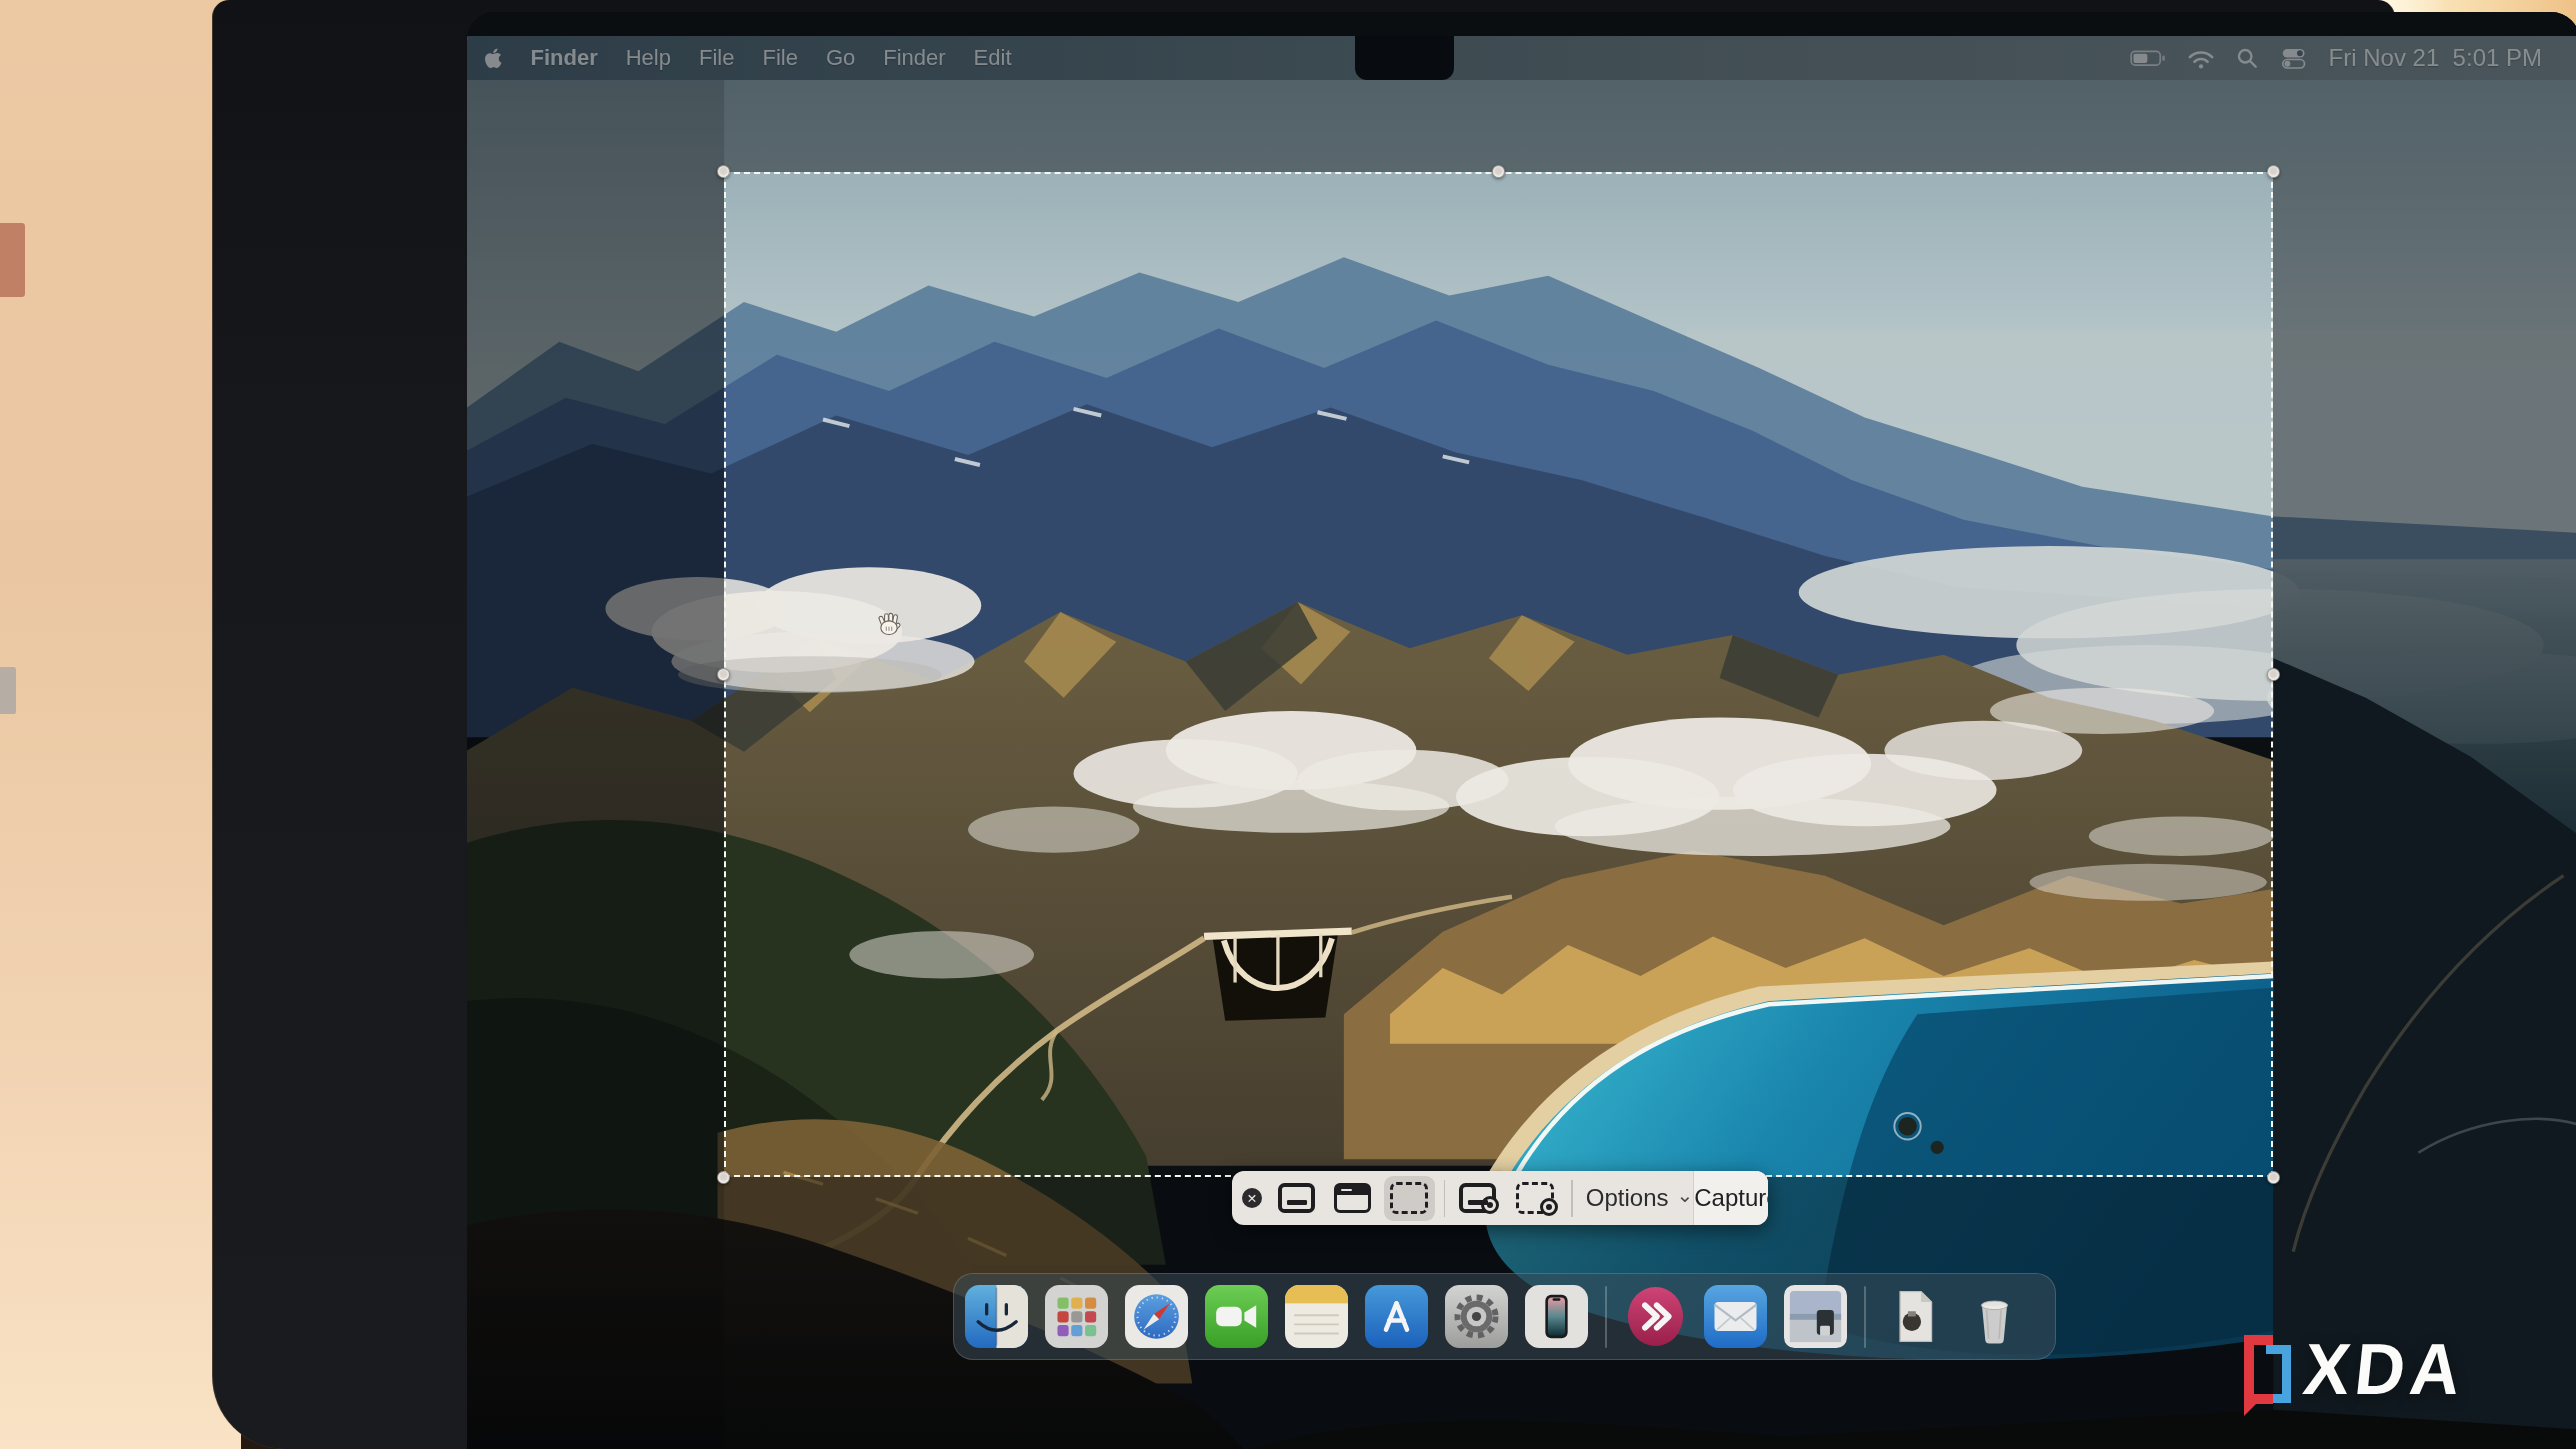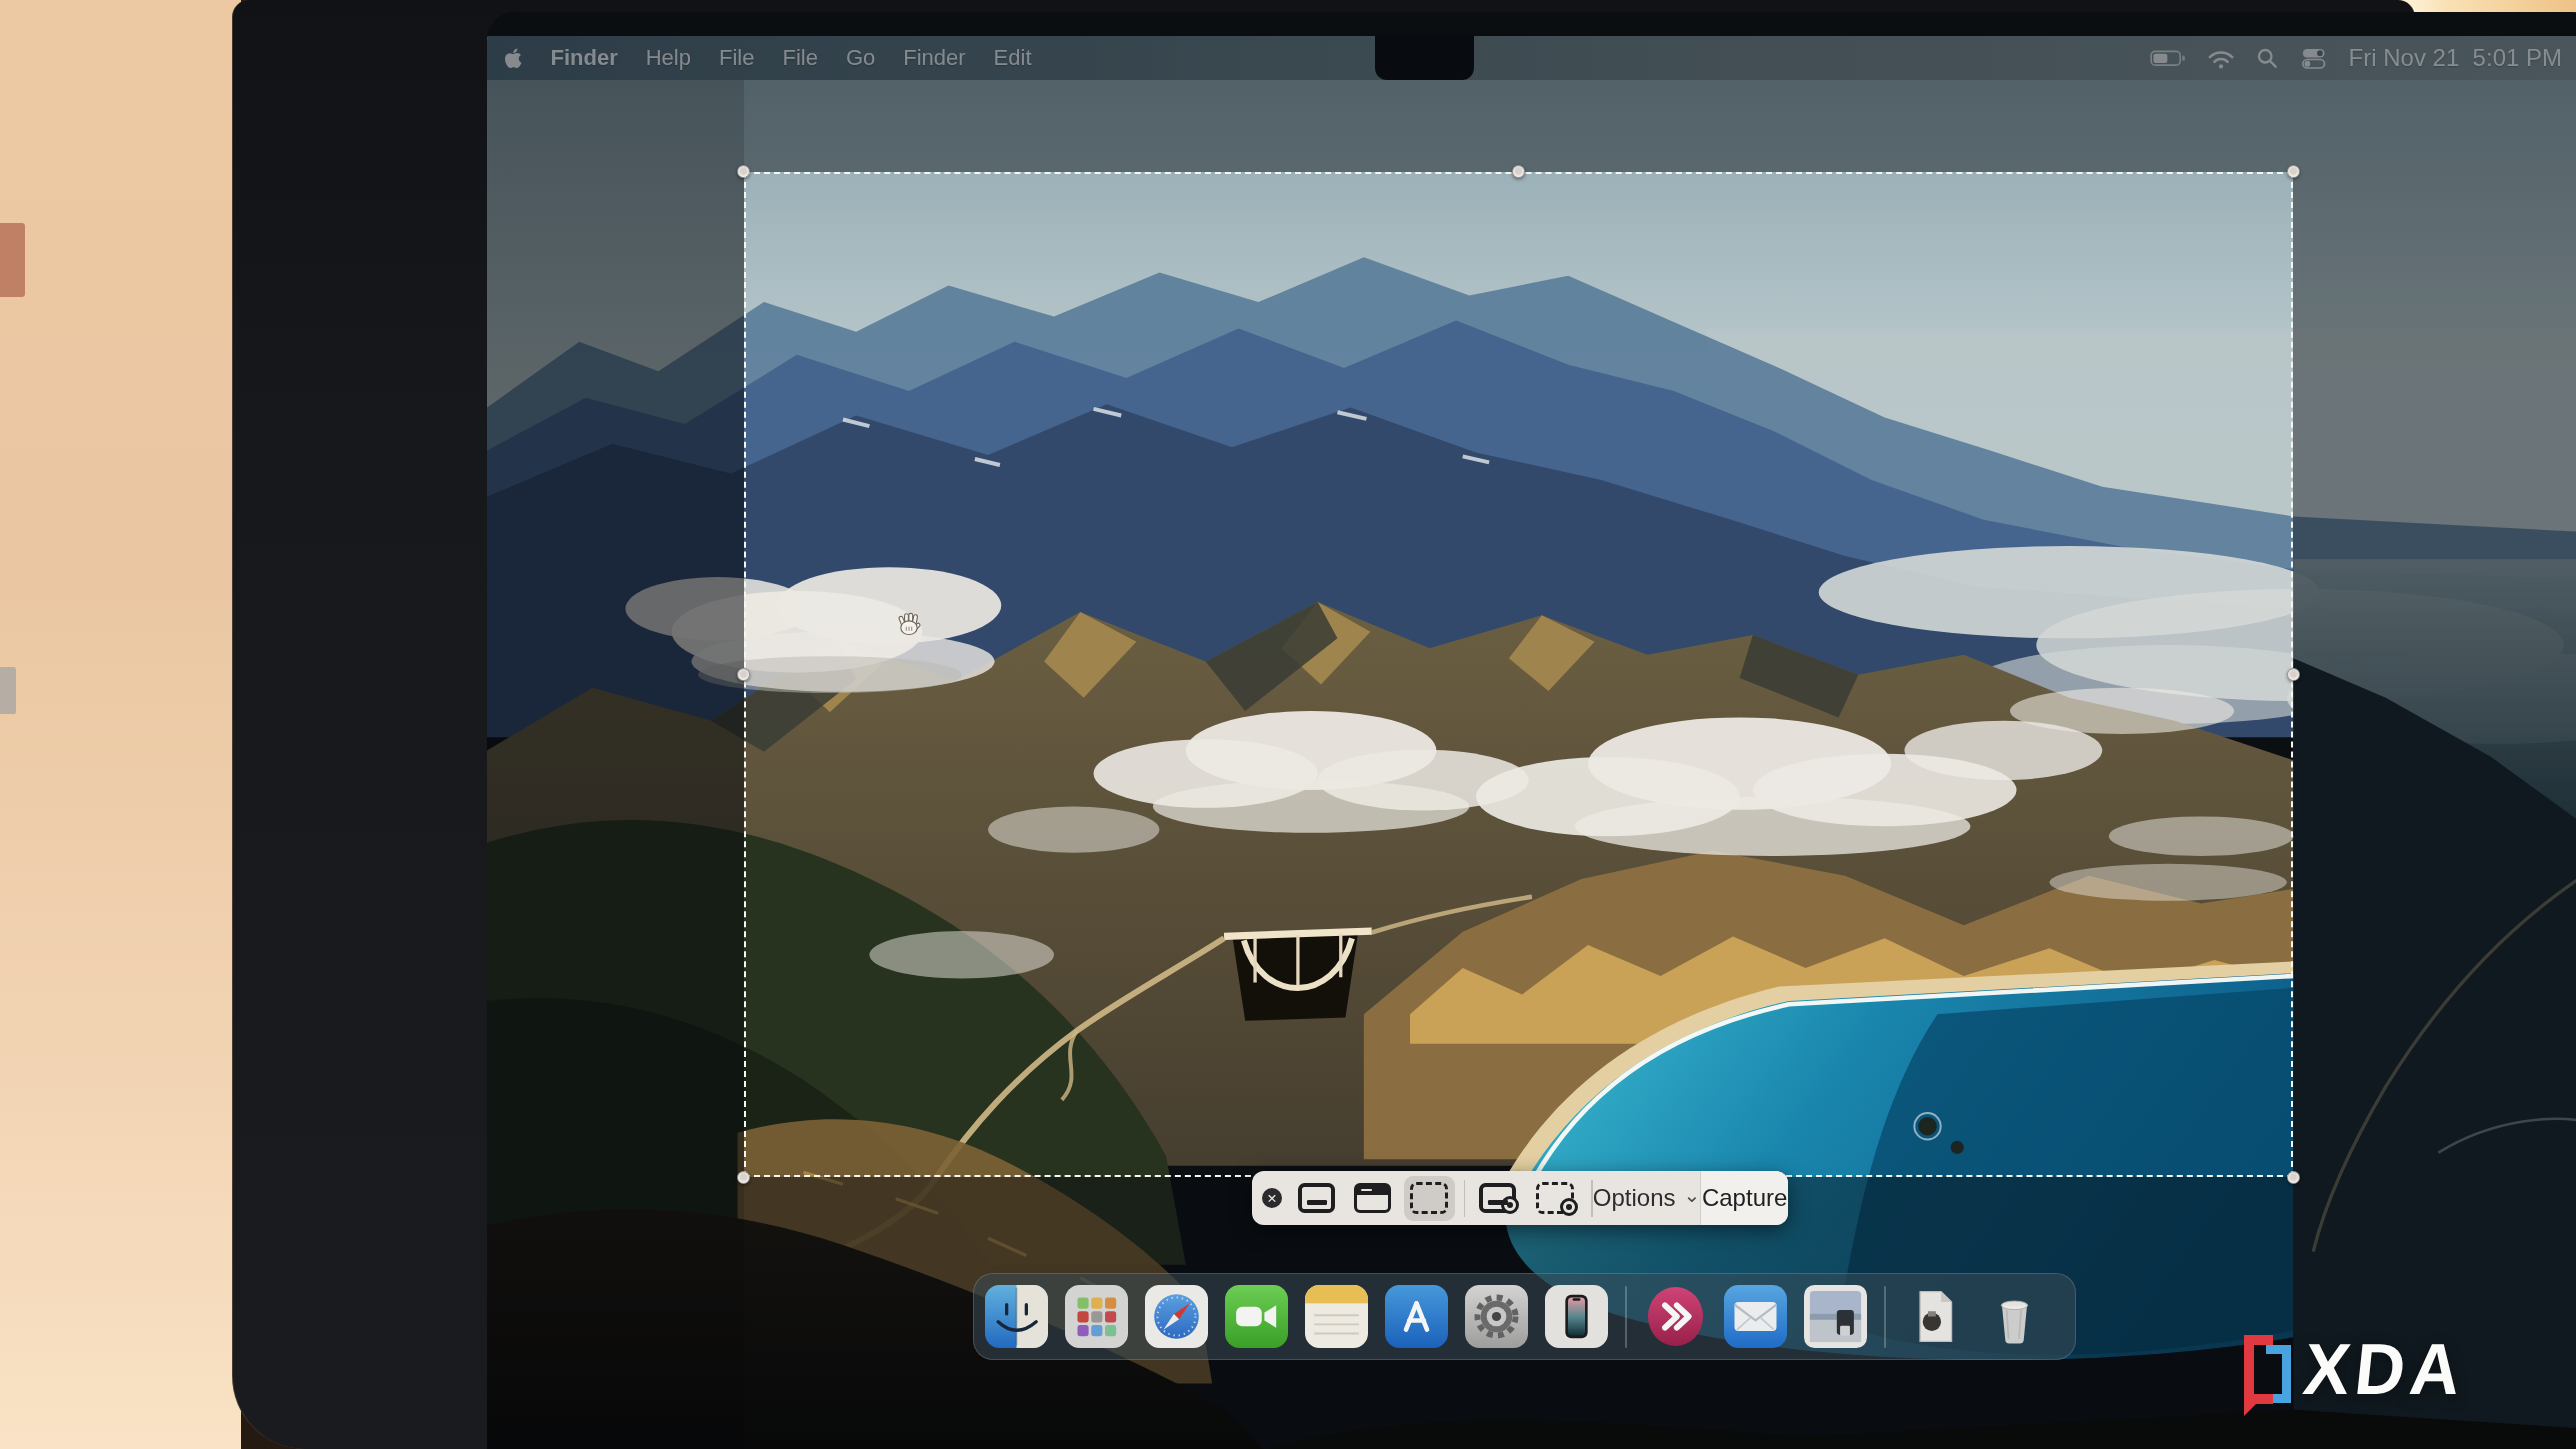--- a/index.html
+++ b/index.html
@@ -21,21 +21,21 @@
   .wall-seam { position:absolute; left:2373px; top:285px; width:203px; height:4.6px;
     background:rgba(255,255,255,.6); transform:rotate(3deg); }
   .wall-molding-1 { position:absolute; left:2410px; top:364px; width:141px; height:109px;
     background:#f2c07a; border-top:10.5px solid #d99f56; border-left:6.6px solid #e7b269; }
   .wall-molding-2 { position:absolute; left:2403px; top:641px; width:129px; height:117px;
     background:#f4c985; border-left:12px solid #dba45d; border-bottom:8px solid #e2ab62; }
   .wall-right-bottom { position:absolute; left:2372px; top:976px; width:204px; height:474px;
     background:linear-gradient(180deg,rgba(238,176,100,0),rgba(230,160,88,.85)); }
 
   
-  .laptop { position:absolute; left:232px; top:0; width:2183px; height:1449px;
+  .laptop { position:absolute; left:212px; top:0; width:2183px; height:1449px;
     background:linear-gradient(180deg,#101215 0%,#16181c 30%,#191b1f 100%);
     border-radius:17px 17px 79px 73px;
     border-left:1.3px solid rgba(244,190,130,.22); border-right:1.3px solid rgba(255,220,170,.18); }
   .screen { position:absolute; left:254px; top:12px; width:2113px; height:1438px;
     background:#0c0f12; border-radius:29px 29px 0 0; overflow:hidden; }
   .wallpaper { position:absolute; left:0; top:0; width:2113px; height:1438px; z-index:1; }
 
   
   .menubar { position:absolute; left:0; top:24px; width:2113px; height:44px; z-index:2;
     display:flex; align-items:center; padding:0 38px 0 17px;
@@ -339,21 +339,21 @@
           <div class="tb-icon cap-select"></div>
         </div>
         <div class="tb-divider" style="margin-left:9.2px"></div>
         <div class="tb-icon cap-screen" style="margin-left:14.5px">
           <div class="rec-badge"></div>
         </div>
         <div class="tb-icon cap-select" style="margin-left:20px">
           <div class="rec-badge"></div>
         </div>
         <div class="tb-divider" style="margin-left:17px"></div>
-        <div class="options-btn" style="">
+        <div class="options-btn" style="margin-left:13px">
           <span>Options</span>
           <span class="options-chevron">⌄</span>
         </div>
         <div class="capture-section">
           <span class="capture-btn">Capture</span>
         </div>
       </div>
 
       <div class="dock">
         <div class="dock-item">

